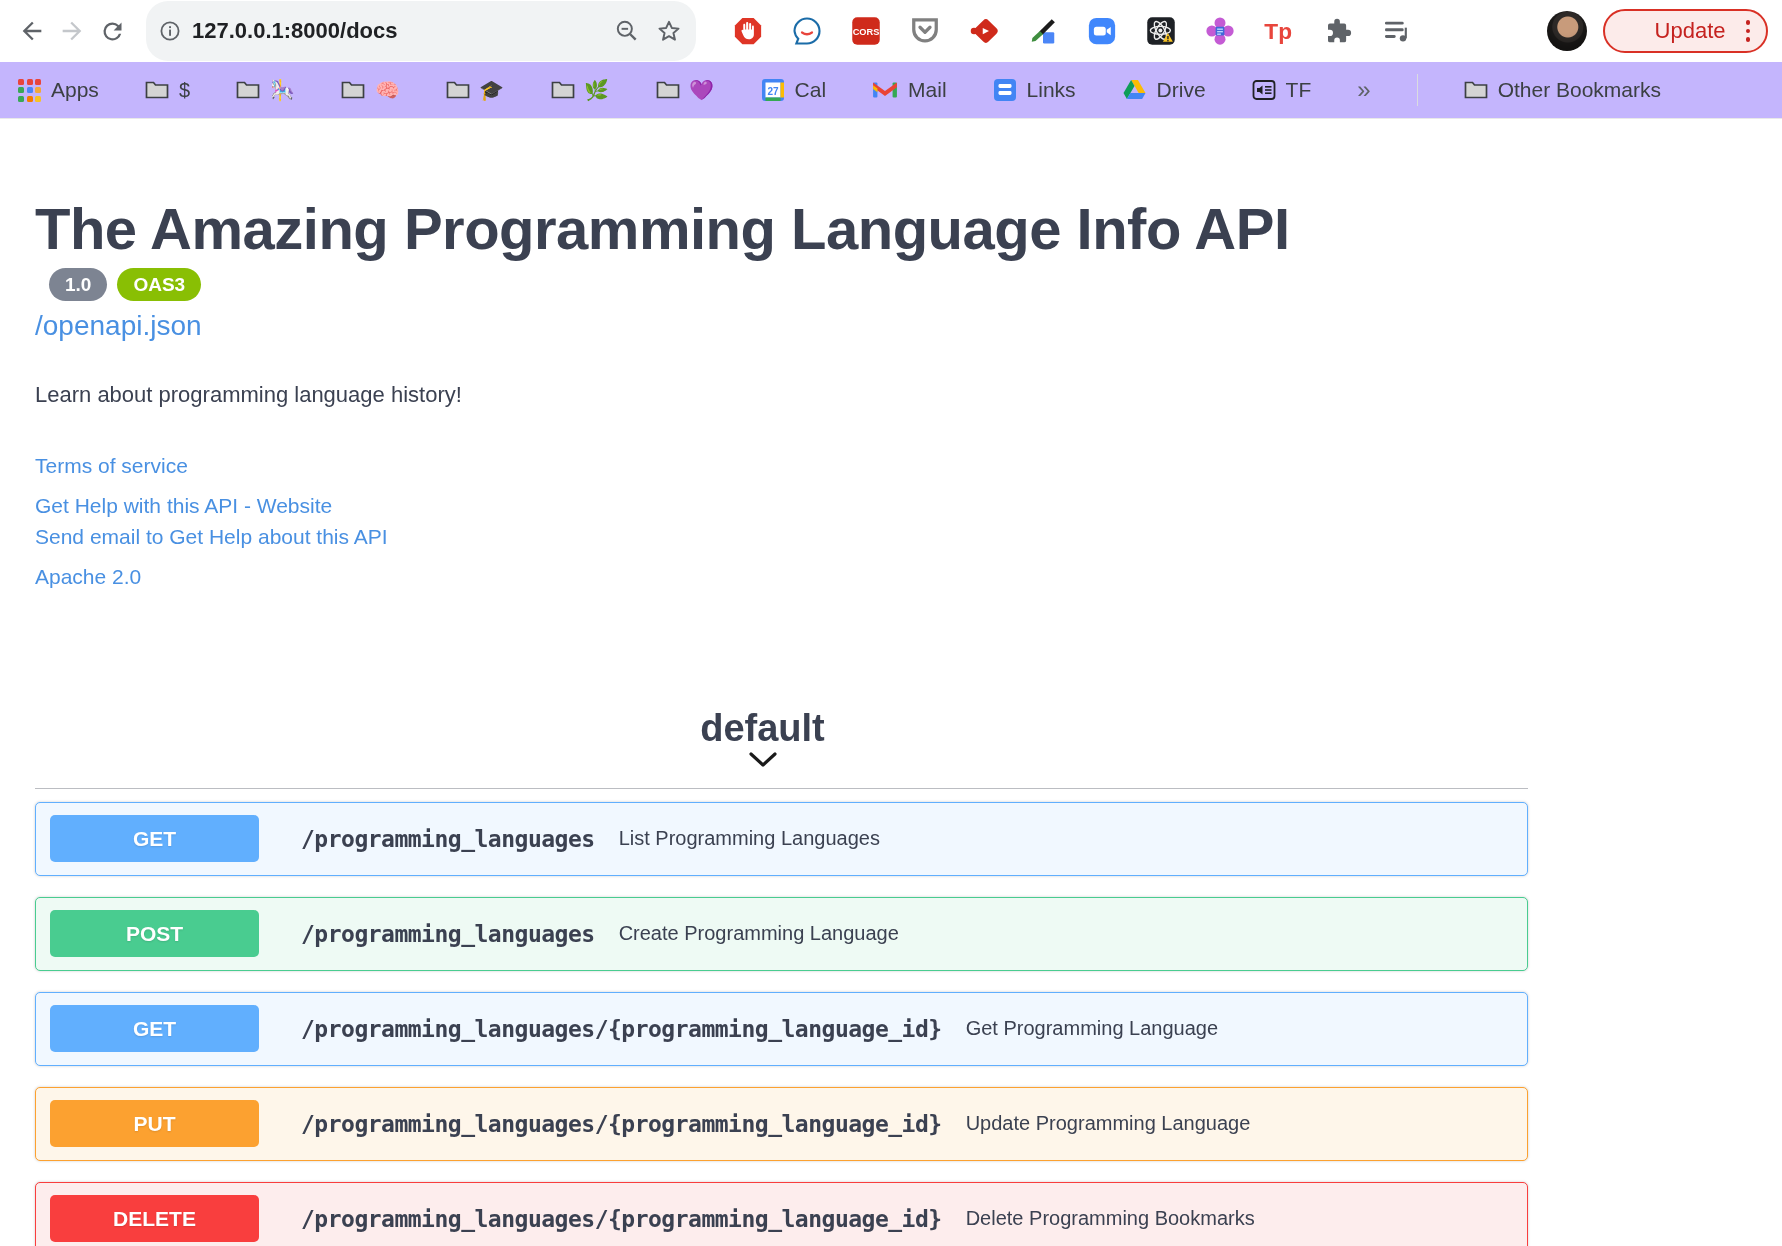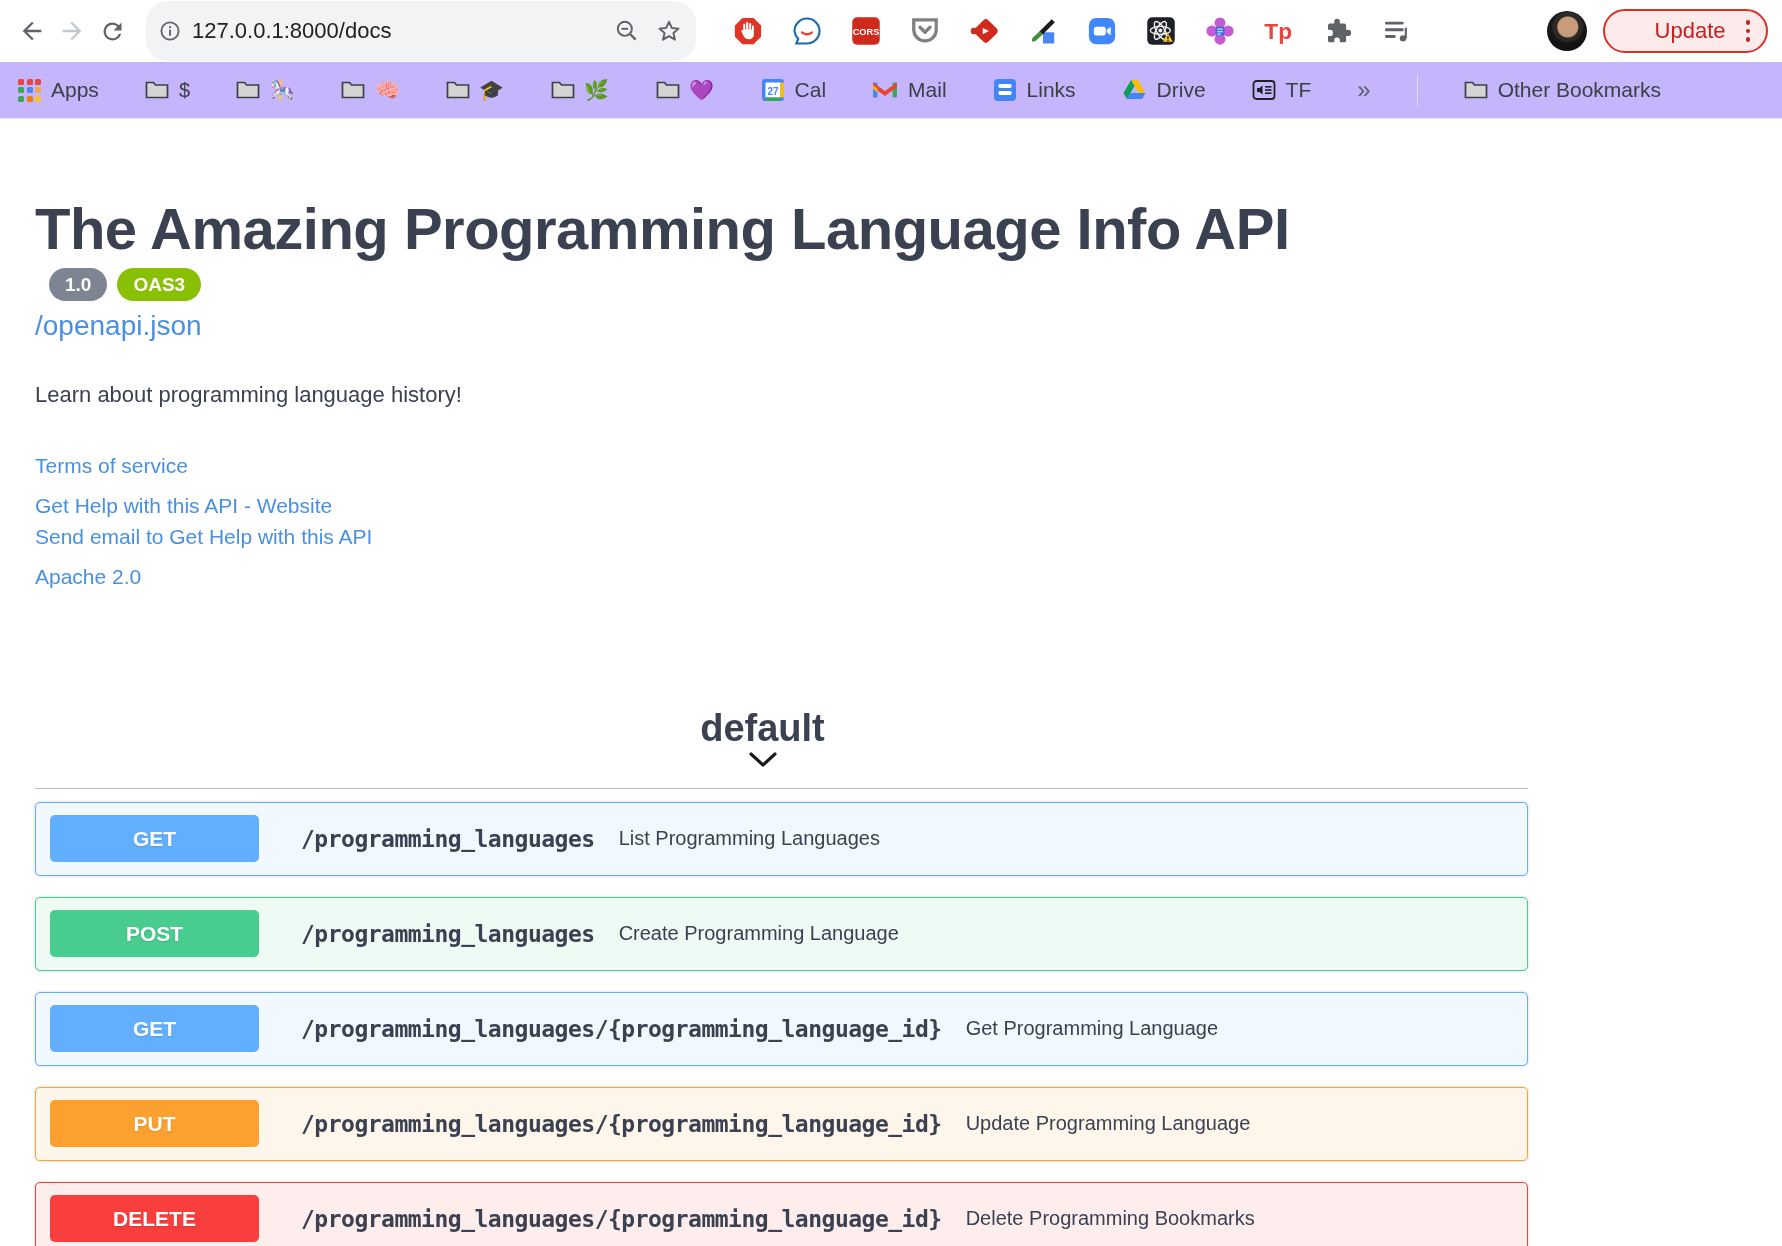--- a/index.html
+++ b/index.html
@@ -1,21 +1,21 @@
 <!DOCTYPE html>
 <html><head>
 <meta charset="utf-8">
 <style>
   * { margin:0; padding:0; box-sizing:border-box; }
   html,body { width:1782px; height:1246px; background:#fff; font-family:"Liberation Sans", sans-serif; overflow:hidden; }
 
   
   .toolbar { height:62px; display:flex; align-items:center; padding:0 14px 0 12px; background:#fff; }
   .nav-btn { width:40px; height:40px; display:flex; align-items:center; justify-content:center; border-radius:50%; flex:0 0 auto; }
-  .omnibox { margin-left:14px; width:550px; height:60px; background:#f1f3f4; border-radius:22px; display:flex; align-items:center; padding:0 14px 0 12px; flex:0 0 auto; }
+  .omnibox { margin-left:14px; width:550px; height:60px; background:#f1f3f4; border-radius:22px; display:flex; align-items:center; padding:0 14px 0 12px; flex:0 0 auto;font-weight:bold; }
   .omnibox .url { font-size:22px; color:#202124; margin-left:10px; flex:1; white-space:nowrap; }
   .ext-row { display:flex; align-items:center; gap:27px; margin-left:36px; flex:1; justify-content:flex-start; }
   .ext { width:32px; height:32px; display:flex; align-items:center; justify-content:center; flex:0 0 auto; }
   .avatar { width:40px; height:40px; border-radius:50%; flex:0 0 auto; margin-left:10px;
             background: radial-gradient(circle at 52% 40%, #c89b7b 0 10px, #2e2a28 11px 15px, #1d1b1a 16px), #3a3a3e;
             box-shadow: inset 0 -8px 8px rgba(0,0,0,.35); }
   .update-btn { margin-left:16px; height:44px; border:2px solid #d93025; background:#fcebea; border-radius:24px;
                 display:flex; align-items:center; padding:0 10px 0 22px; flex:0 0 auto; }
   .update-btn .lbl { color:#c5221f; font-size:22px;margin-left:28px; }
   .dots { display:flex; flex-direction:column; gap:4px; margin-left:14px; padding:0 6px; }
@@ -328,21 +328,21 @@
       <span class="pill oas">OAS3</span>
     </div>
   </div>
   <a class="blue spec-link">/openapi.json</a>
 
   <div class="desc">Learn about programming language history!</div>
 
   <div class="info-links">
     <a class="blue lk" style="font-size:21px">Terms of service</a>
     <a class="blue lk" style="font-size:21px">Get Help with this API - Website</a>
-    <a class="blue lk tight" style="font-size:21px">Send email to Get Help with this API</a>
+    <a class="blue lk tight" style="font-size:21px">Send email to Get Help about this API</a>
     <a class="blue lk" style="font-size:21px">Apache 2.0</a>
   </div>
 
   <div class="section-wrap">
     <div class="section-head">
       <h3>default</h3>
       <svg class="chev" width="30" height="20" viewBox="0 0 30 20">
         <path d="M3 4l12 11L27 4" fill="none" stroke="#1a1a1a" stroke-width="3.2" stroke-linecap="round" stroke-linejoin="round"></path>
       </svg>
     </div>

